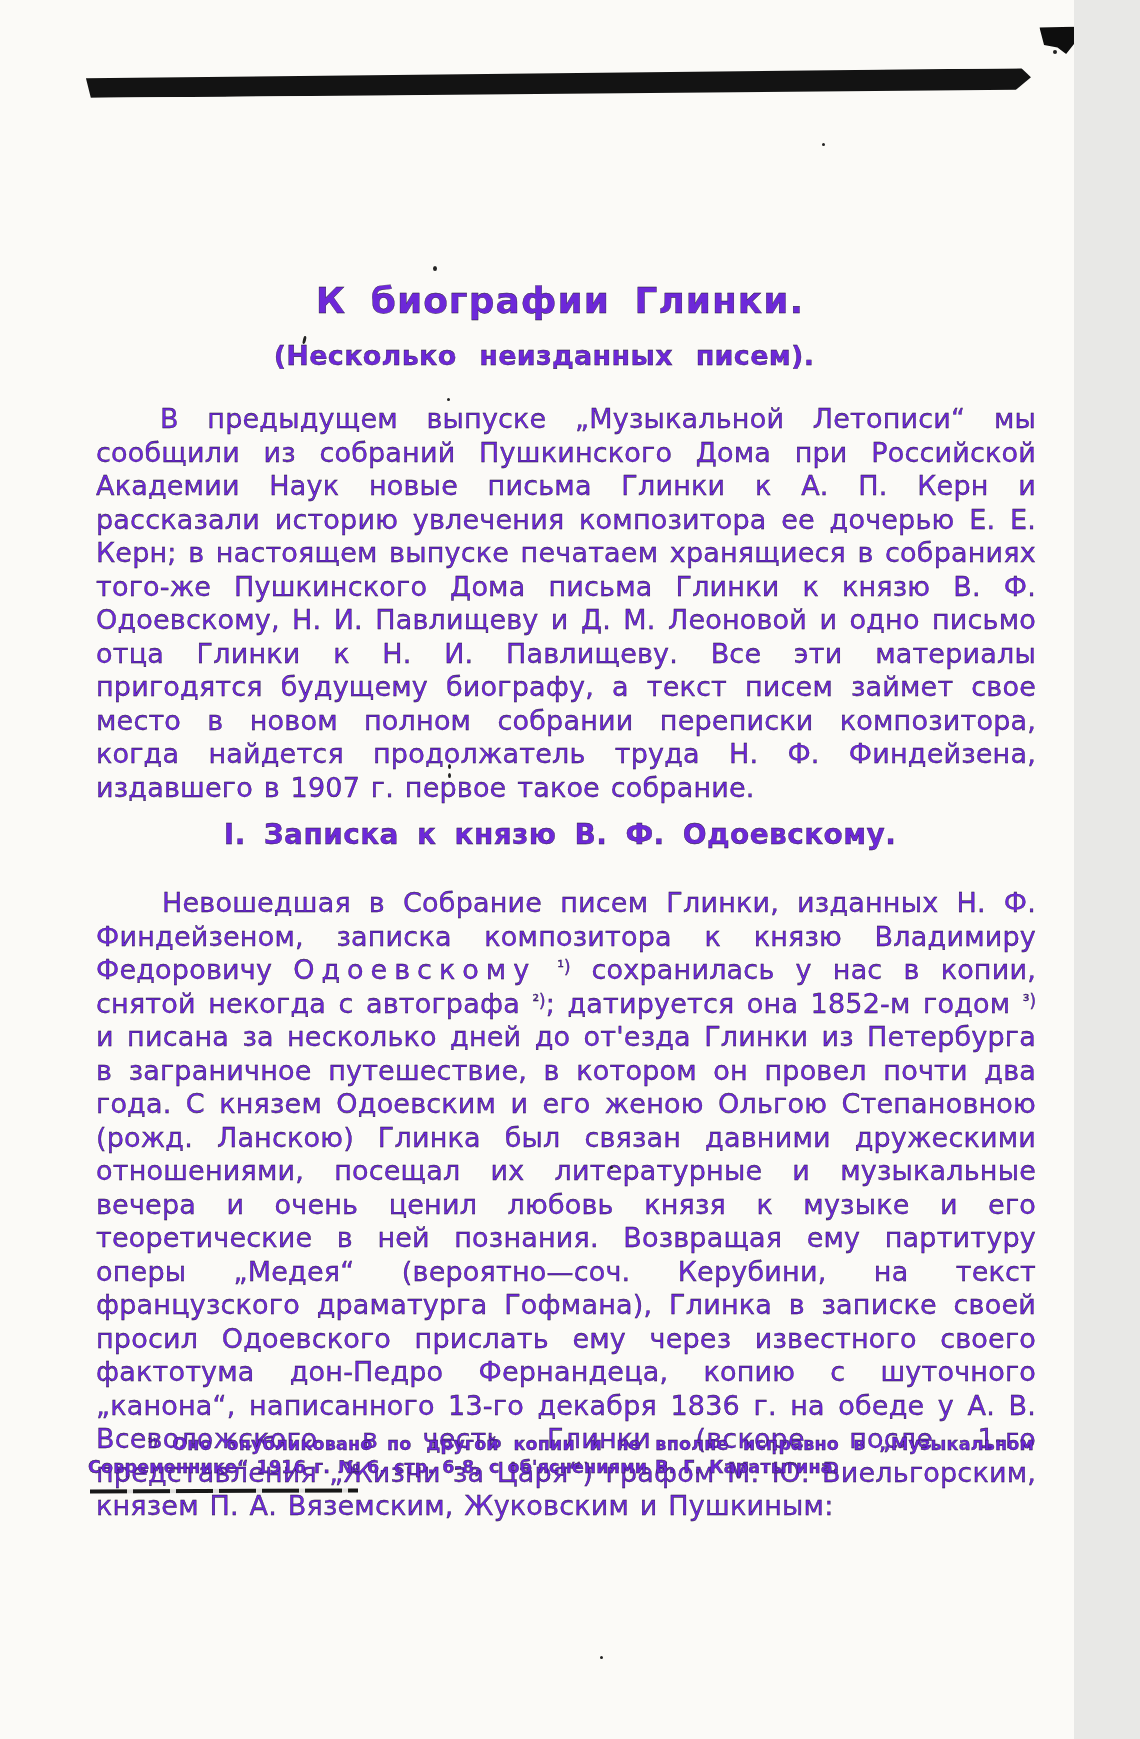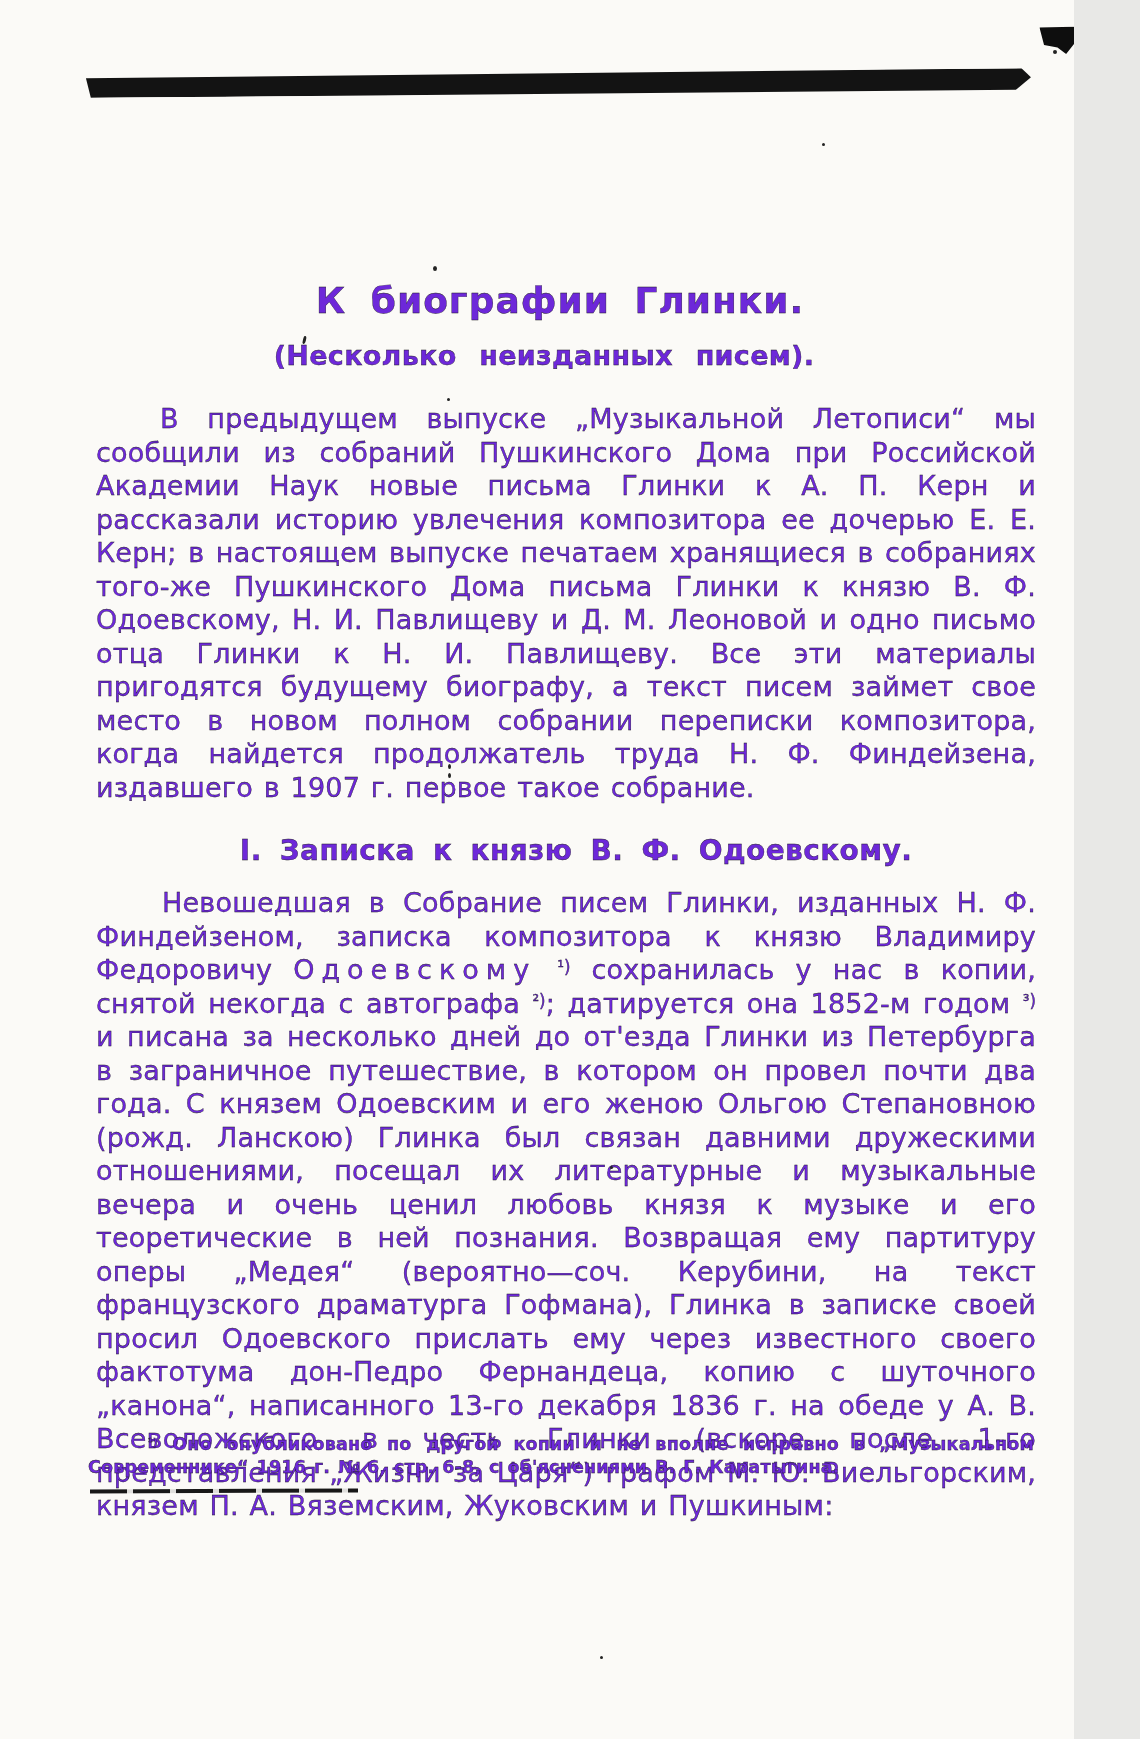--- a/index.html
+++ b/index.html
@@ -36,21 +36,21 @@
     text-align:center;font-size:27px;line-height:32px;font-weight:700;
     word-spacing:13px;letter-spacing:0.3px;
   }
   .body{
     position:absolute;left:88px;width:940px;margin:8px;
     font-size:27px;line-height:33.5px;font-weight:400;
     text-align:justify;letter-spacing:0.2px;word-spacing:2px;
   }
   .intro{top:394px;text-indent:64px;}
   .heading{
-    position:absolute;left:88px;top:818px;width:944px;margin:16px;
+    position:absolute;left:88px;top:818px;width:944px;margin:0;
     text-align:center;font-size:28px;line-height:34px;font-weight:bold;
     word-spacing:8px;letter-spacing:0.4px;
   }
   .para2{top:878px;text-indent:66px;}
   sup{font-size:0.62em;line-height:0;vertical-align:6px;letter-spacing:0;}
   .sp{letter-spacing:7px;}
   .fn-rule{
     position:absolute;left:90px;top:1489px;width:268px;height:3.5px;
     background:repeating-linear-gradient(90deg,#181818 0 37px,rgba(24,24,24,0.12) 37px 43px);
     transform:skewY(-0.25deg);

